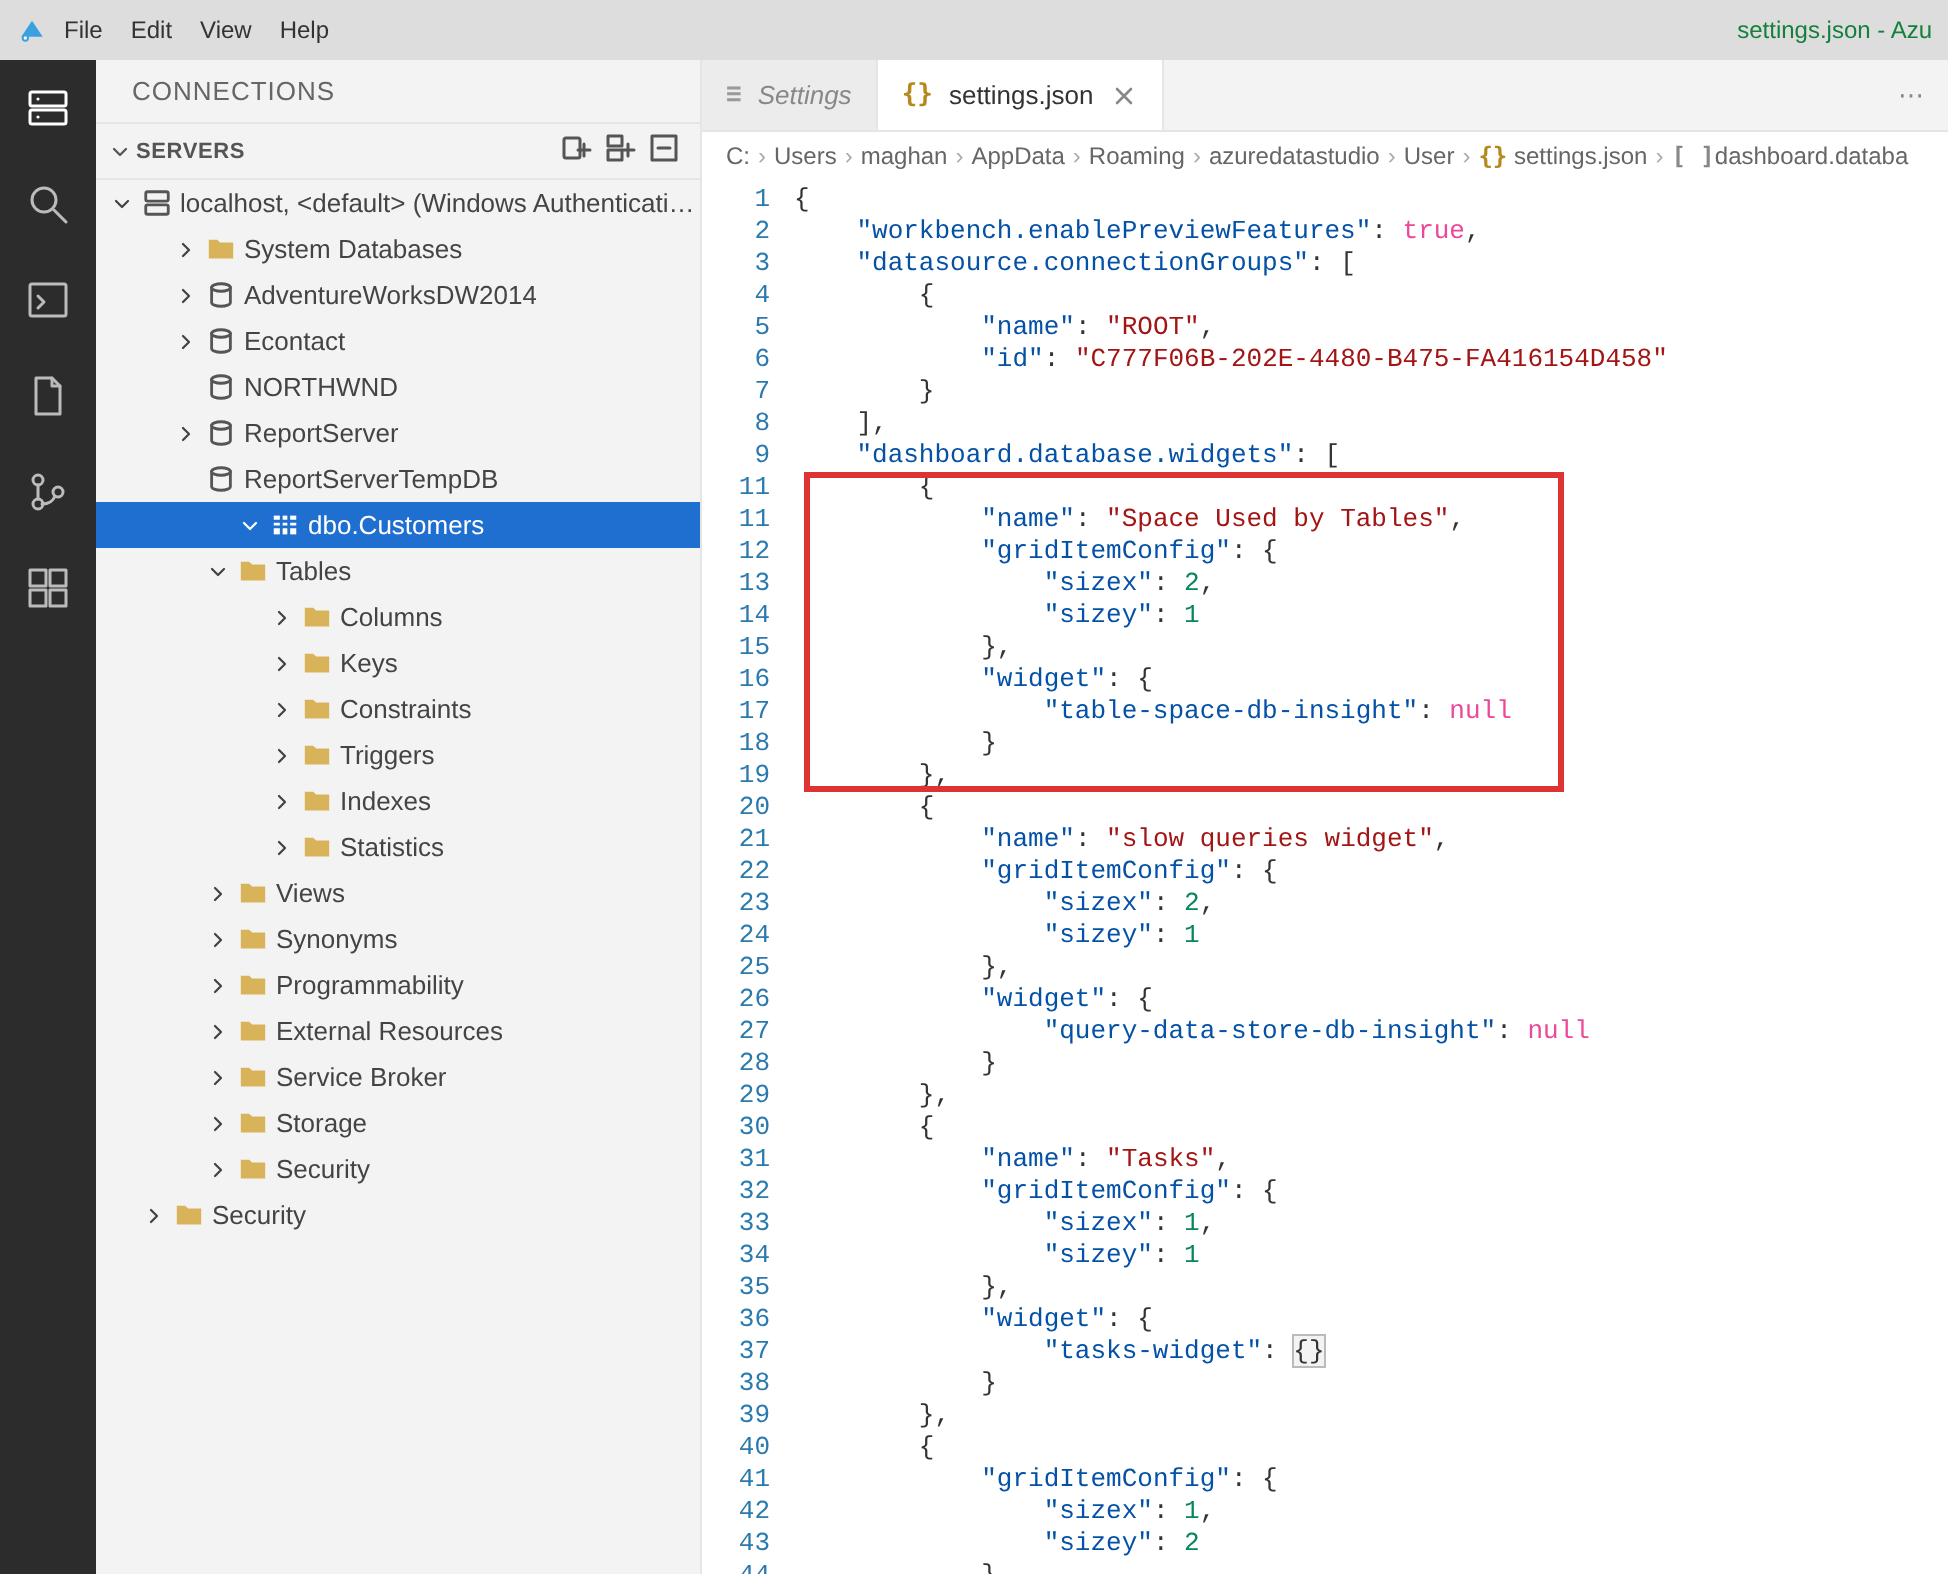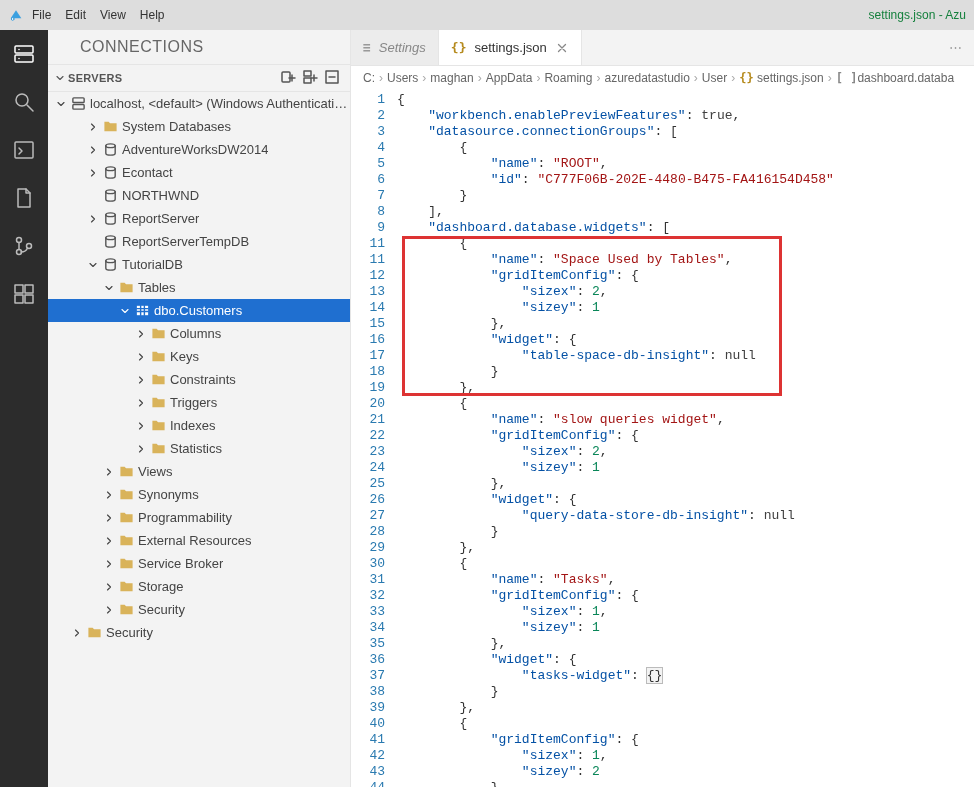--- a/index.html
+++ b/index.html
@@ -57,22 +57,22 @@
   .sidebar {
     width: 303px;
     background: #f3f3f3;
     display: flex;
     flex-direction: column;
     border-right: 1px solid #e5e5e5;
     font-size: 13px;
     color: #444;
   }
   .sidebar-title {
-    padding: 8px 32px;
-    font-size: 16px;
+    padding: 8px 18px;
+    font-size: 13px;
     letter-spacing: 0.5px;
     color: #666;
   }
   .servers-header {
     display: flex;
     align-items: center;
     padding: 4px 10px 4px 6px;
     font-size: 11px;
     font-weight: 600;
     color: #555;
@@ -172,21 +172,21 @@
     flex: 1;
     padding: 2px 0 0 0;
     color: #333;
     position: relative;
     overflow: hidden;
   }
   .code .line { height: 16px; white-space: pre; }
   .key { color: #0451a5; }
   .str { color: #a31515; }
   .num { color: #098658; }
-  .kw  { color: #404040; margin-top: 11px; }
+  .kw  { color: #ec4899; margin-top: 11px; }
   .pun { color: #333; }
   .brmatch { outline: 1px solid #bbb; background: #f3f3f3; }
 
   .highlight-box {
     position: absolute;
     left: 5px;
     top: 146px;
     width: 380px;
     height: 160px;
     border: 3px solid #d33;
@@ -378,66 +378,51 @@
           <span class="indent" style="width: 32px;"></span>
           <span class="twisty"></span>
           <span class="icon db-ico">
             <svg viewBox="0 0 16 16">
               <ellipse cx="8" cy="4" rx="5" ry="2"></ellipse>
               <path d="M3 4 L3 12 A5 2 0 0 0 13 12 L13 4"></path>
             </svg>
           </span>
           <span class="lbl">ReportServerTempDB</span>
         </div>
-        <div class="trow">
-          <span class="indent" style="width: 32px;"></span>
-          <span class="twisty">
-            <svg viewBox="0 0 16 16" width="12" height="12">
-              <path d="M4 6 L8 10 L12 6"></path>
-            </svg>
-          </span>
-          <span class="icon db-ico">
-            <svg viewBox="0 0 16 16">
-              <ellipse cx="8" cy="4" rx="5" ry="2"></ellipse>
-              <path d="M3 4 L3 12 A5 2 0 0 0 13 12 L13 4"></path>
-            </svg>
-          </span>
-          <span class="lbl">TutorialDB</span>
-        </div>
-        <div class="trow">
-          <span class="indent" style="width: 48px;"></span>
-          <span class="twisty">
-            <svg viewBox="0 0 16 16" width="12" height="12">
-              <path d="M4 6 L8 10 L12 6"></path>
-            </svg>
-          </span>
-          <span class="icon folder-ico">
-            <svg viewBox="0 0 16 16">
-              <path class="fill" fill="#dcb66b" stroke="none" d="M1.5 3 L6 3 L7.5 4.5 L14.5 4.5 L14.5 13 L1.5 13 Z"></path>
-            </svg>
-          </span>
-          <span class="lbl">Tables</span>
-        </div>
         <div class="trow selected">
           <span class="indent" style="width: 64px;"></span>
           <span class="twisty">
             <svg viewBox="0 0 16 16" width="12" height="12">
               <path d="M4 6 L8 10 L12 6"></path>
             </svg>
           </span>
           <span class="icon table-ico">
             <svg viewBox="0 0 16 16">
               <rect x="2" y="3" width="12" height="10" class="fill" fill="#fff" stroke="#1f6fd0"></rect>
               <line x1="2" y1="6" x2="14" y2="6" stroke="#1f6fd0"></line>
               <line x1="2" y1="9" x2="14" y2="9" stroke="#1f6fd0"></line>
               <line x1="6" y1="3" x2="6" y2="13" stroke="#1f6fd0"></line>
               <line x1="10" y1="3" x2="10" y2="13" stroke="#1f6fd0"></line>
             </svg>
           </span>
           <span class="lbl">dbo.Customers</span>
+        </div>
+        <div class="trow">
+          <span class="indent" style="width: 48px;"></span>
+          <span class="twisty">
+            <svg viewBox="0 0 16 16" width="12" height="12">
+              <path d="M4 6 L8 10 L12 6"></path>
+            </svg>
+          </span>
+          <span class="icon folder-ico">
+            <svg viewBox="0 0 16 16">
+              <path class="fill" fill="#dcb66b" stroke="none" d="M1.5 3 L6 3 L7.5 4.5 L14.5 4.5 L14.5 13 L1.5 13 Z"></path>
+            </svg>
+          </span>
+          <span class="lbl">Tables</span>
         </div>
         <div class="trow">
           <span class="indent" style="width: 80px;"></span>
           <span class="twisty">
             <svg viewBox="0 0 16 16" width="12" height="12">
               <path d="M6 4 L10 8 L6 12"></path>
             </svg>
           </span>
           <span class="icon folder-ico">
             <svg viewBox="0 0 16 16">

